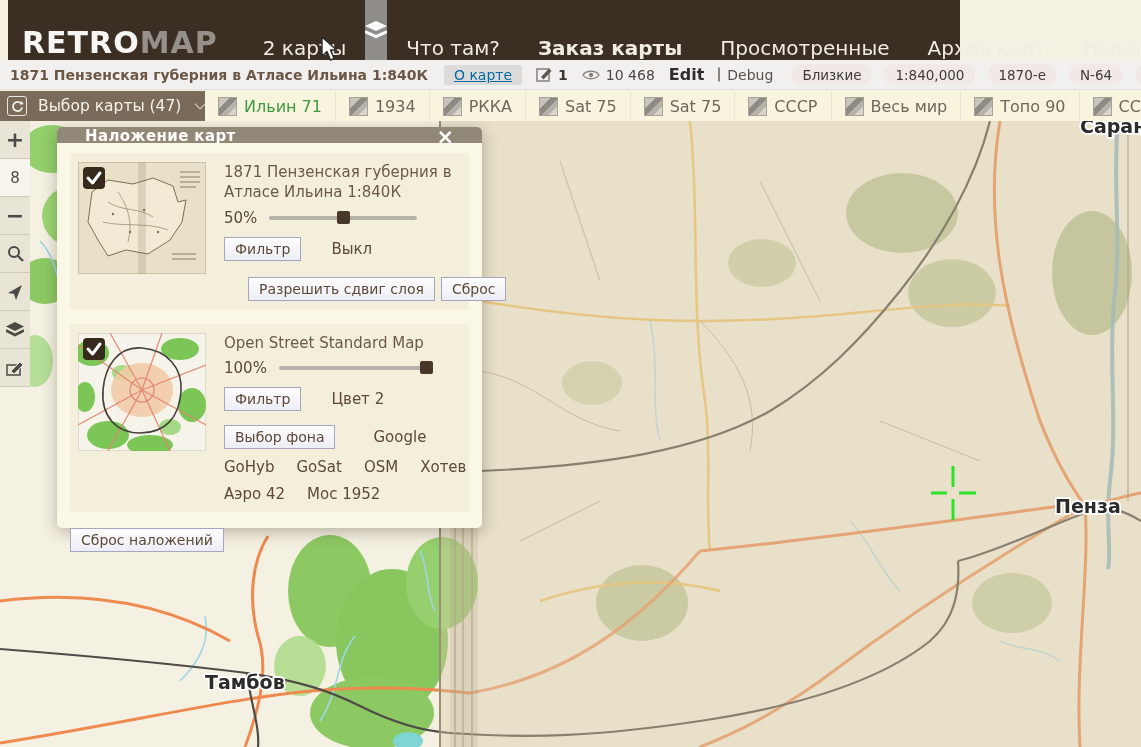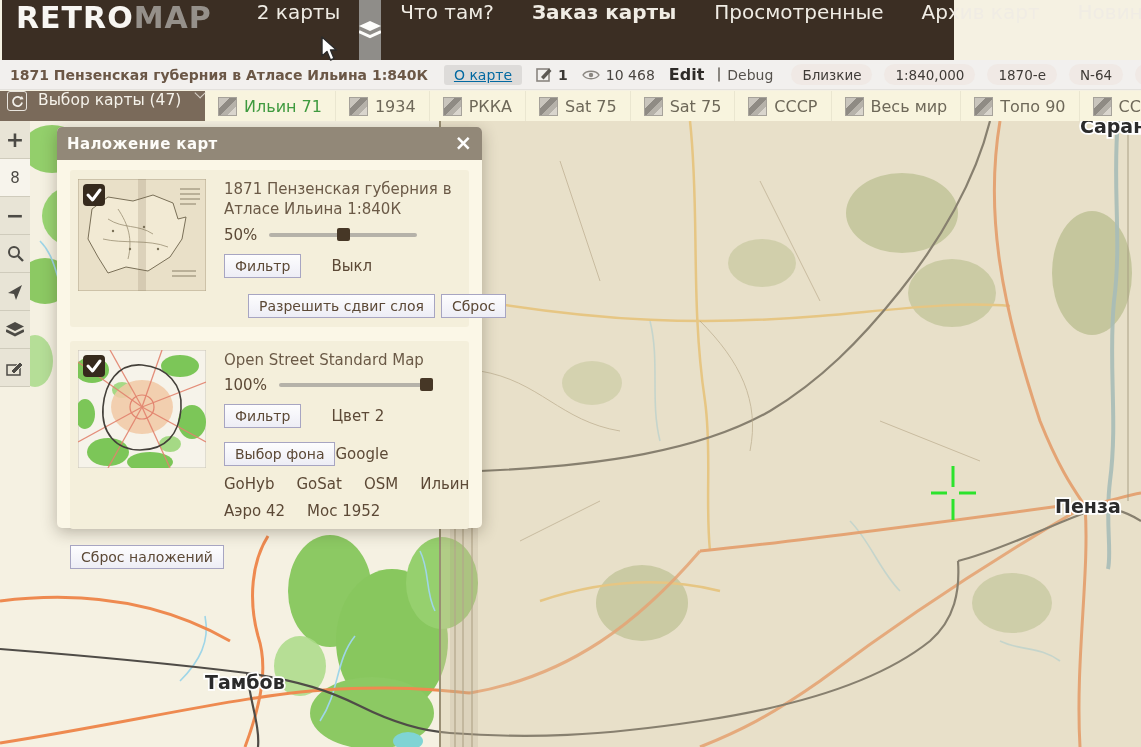--- a/index.html
+++ b/index.html
@@ -1,22 +1,22 @@
 <!DOCTYPE html>
 <html><head>
 <meta charset="utf-8">
 <style>
   * { margin:0; padding:0; box-sizing:border-box; }
   html,body { width:1141px; height:747px; overflow:hidden; }
   body { font-family:"DejaVu Sans","Liberation Sans",sans-serif; }
   .screen { position:relative; width:1141px; height:747px; overflow:hidden; background:#f5f1e2; }
 
   
-  .nav { position:absolute; top:0; left:2px; width:952px; height:60px; background:#3b2e23;
-         display:flex; align-items:flex-start; z-index:40; color:#f3efe8; }
+  .nav { position:absolute; top:0; left:8px; width:952px; height:60px; background:#3b2e23;
+         display:flex; align-items:flex-end; z-index:40; color:#f3efe8; }
   .logo { margin:0 26px 0 14px; font-size:30px; font-weight:bold; letter-spacing:1px; cursor:pointer; }
   .logo .retro { color:#f8f6f2; }
   .logo .mappart { color:#95908a; }
   .nav-item { margin:0 19px; font-size:20px; color:#f0ece4; cursor:pointer; white-space:nowrap; }
   .nav-item.bold { font-weight:bold; }
   .nav-layers-btn { width:64px; height:60px; background:#8f8d89; display:flex; align-items:center;
          justify-content:center; cursor:pointer; }
 
   
   .infobar { position:absolute; top:60px; left:0; width:1141px; height:30px; background:#f2f0ee;
@@ -33,21 +33,21 @@
          border-radius:2px; cursor:pointer; }
   .debug-label { margin-left:7px; font-size:14px; color:#55514c; }
   .tags { display:flex; gap:12px; margin-left:18px; }
   .tag { background:#f0e9e5; color:#3f3b37; font-size:13.5px; padding:2.5px 11px; border-radius:11px;
          cursor:pointer; white-space:nowrap; }
 
   
   .tabbar { position:absolute; top:91px; left:0; width:1141px; height:30px; background:#f8f4de;
          display:flex; align-items:stretch; z-index:38; overflow:hidden; white-space:nowrap; }
   .map-selector { width:205px; min-width:205px; background:#7a6a5a; color:#f5f2ea; display:flex;
-         align-items:flex-start; padding-left:7px; cursor:pointer; }
+         align-items:center; padding-left:7px; cursor:pointer; }
   .refresh-box { width:20px; height:20px; border:1.5px solid #e9e5de; border-radius:3px; display:flex;
          align-items:center; justify-content:center; margin-right:11px; }
   .selector-label { font-size:15.5px; }
   .chev { margin-left:13px; width:8px; height:8px; border-right:1.7px solid #d8d2c8;
          border-bottom:1.7px solid #d8d2c8; transform:rotate(45deg) translateY(-3px); }
   .tab { display:flex; align-items:center; gap:7px; padding:0 13px; border-right:1px solid #eae6d0;
          cursor:pointer; }
   .tab-thumb { width:19px; height:19px; border:1px solid #a6a29a;
          background:linear-gradient(135deg,#c9c5bd 0 30%,#8f8b84 30% 55%,#b6b2aa 55% 75%,#d9d5cd 75%); }
   .tab-label { font-size:16px; color:#6e6859; }
@@ -63,22 +63,22 @@
   .sidebar { position:absolute; top:121px; left:0; width:30px; z-index:20;
          border-right:1px solid #c6c2b2; }
   .side-btn { width:30px; height:38px; background:#e8e4d6; border-bottom:1px solid #cfcbbc;
          display:flex; align-items:center; justify-content:center; color:#4c4a45; cursor:pointer; }
   .side-btn.level { background:#f7f4ec; font-size:15px; cursor:default; }
   .side-btn.pm { font-size:22px; font-weight:bold; }
 
   
   .dialog { position:absolute; top:127px; left:57px; width:425px; height:401px; z-index:30;
          background:#fbf7e7; border-radius:5px; box-shadow:0 4px 16px rgba(40,30,15,.3); }
-  .dialog-header { height:33px; background:#928878; border-radius:5px 5px 0 0; display:flex;
-         align-items:center; padding:0 10px; }
+  .dialog-header { height:16px; background:#928878; border-radius:5px 5px 0 0; display:flex;
+         padding:0 28px; }
   .dialog-title { color:#fdfcf8; font-size:15px; font-weight:bold; letter-spacing:.4px; }
   .dialog-close { margin-left:auto; color:#fff; font-size:21px; font-weight:bold; line-height:1;
          cursor:pointer; }
   .dialog-body { padding:10px 13px 0 13px; }
   .layer-panel { background:#f4efdb; border-radius:3px; padding:9px 8px; display:flex; gap:18px;
          margin-bottom:14px; }
   .thumb-wrap { position:relative; flex:0 0 128px; }
   .thumb-wrap svg { display:block; }
   .layer-check { position:absolute; top:5px; left:5px; width:22px; height:22px; background:#362a1d;
          border-radius:4px; display:flex; align-items:center; justify-content:center; cursor:pointer; }
@@ -89,21 +89,21 @@
   .slider { position:relative; width:150px; height:4px; background:#b5b2a9; border-radius:2px;
          cursor:pointer; }
   .slider-handle { position:absolute; top:-5px; width:13px; height:13px; background:#463726;
          border-radius:2px; cursor:pointer; }
   .btn { display:inline-block; background:linear-gradient(#fdfdfe,#ededf5); border:1px solid #a7a5c2;
          border-radius:0; padding:3px 10px; font-size:14px; color:#5c4936; cursor:pointer;
          white-space:nowrap;text-align:right; }
   .filter-row { display:flex; align-items:center; gap:30px; }
   .filter-val { font-size:15px; }
   .actions-row { margin-top:16px; display:flex; gap:6px;padding-left:24px; }
-  .bg-row { margin-top:14px; display:flex; align-items:center; }
+  .bg-row { margin-top:14px; display:flex; align-items:center; gap:38px; }
   .opt-row { margin-top:9px; display:flex; gap:22px; font-size:15px; }
   .opt { cursor:pointer; }
   .reset-overlays { margin:2px 0 0 0; }
 
   
   .cursor { position:absolute; top:36px; left:320px; z-index:60; pointer-events:none; }
 </style>
 </head>
 <body>
 
@@ -339,21 +339,21 @@
             <span class="filter-val">Цвет 2</span>
           </div>
           <div class="bg-row">
             <span class="btn">Выбор фона</span>
             <span class="filter-val">Google</span>
           </div>
           <div class="opt-row">
             <span class="opt">GoHyb</span>
             <span class="opt">GoSat</span>
             <span class="opt">OSM</span>
-            <span class="opt">Ильин</span>
+            <span class="opt">Хотев</span>
           </div>
           <div class="opt-row">
             <span class="opt">Аэро 42</span>
             <span class="opt">Мос 1952</span>
           </div>
         </div>
       </div>
 
       <span class="btn reset-overlays">Сброс наложений</span>
     </div>

